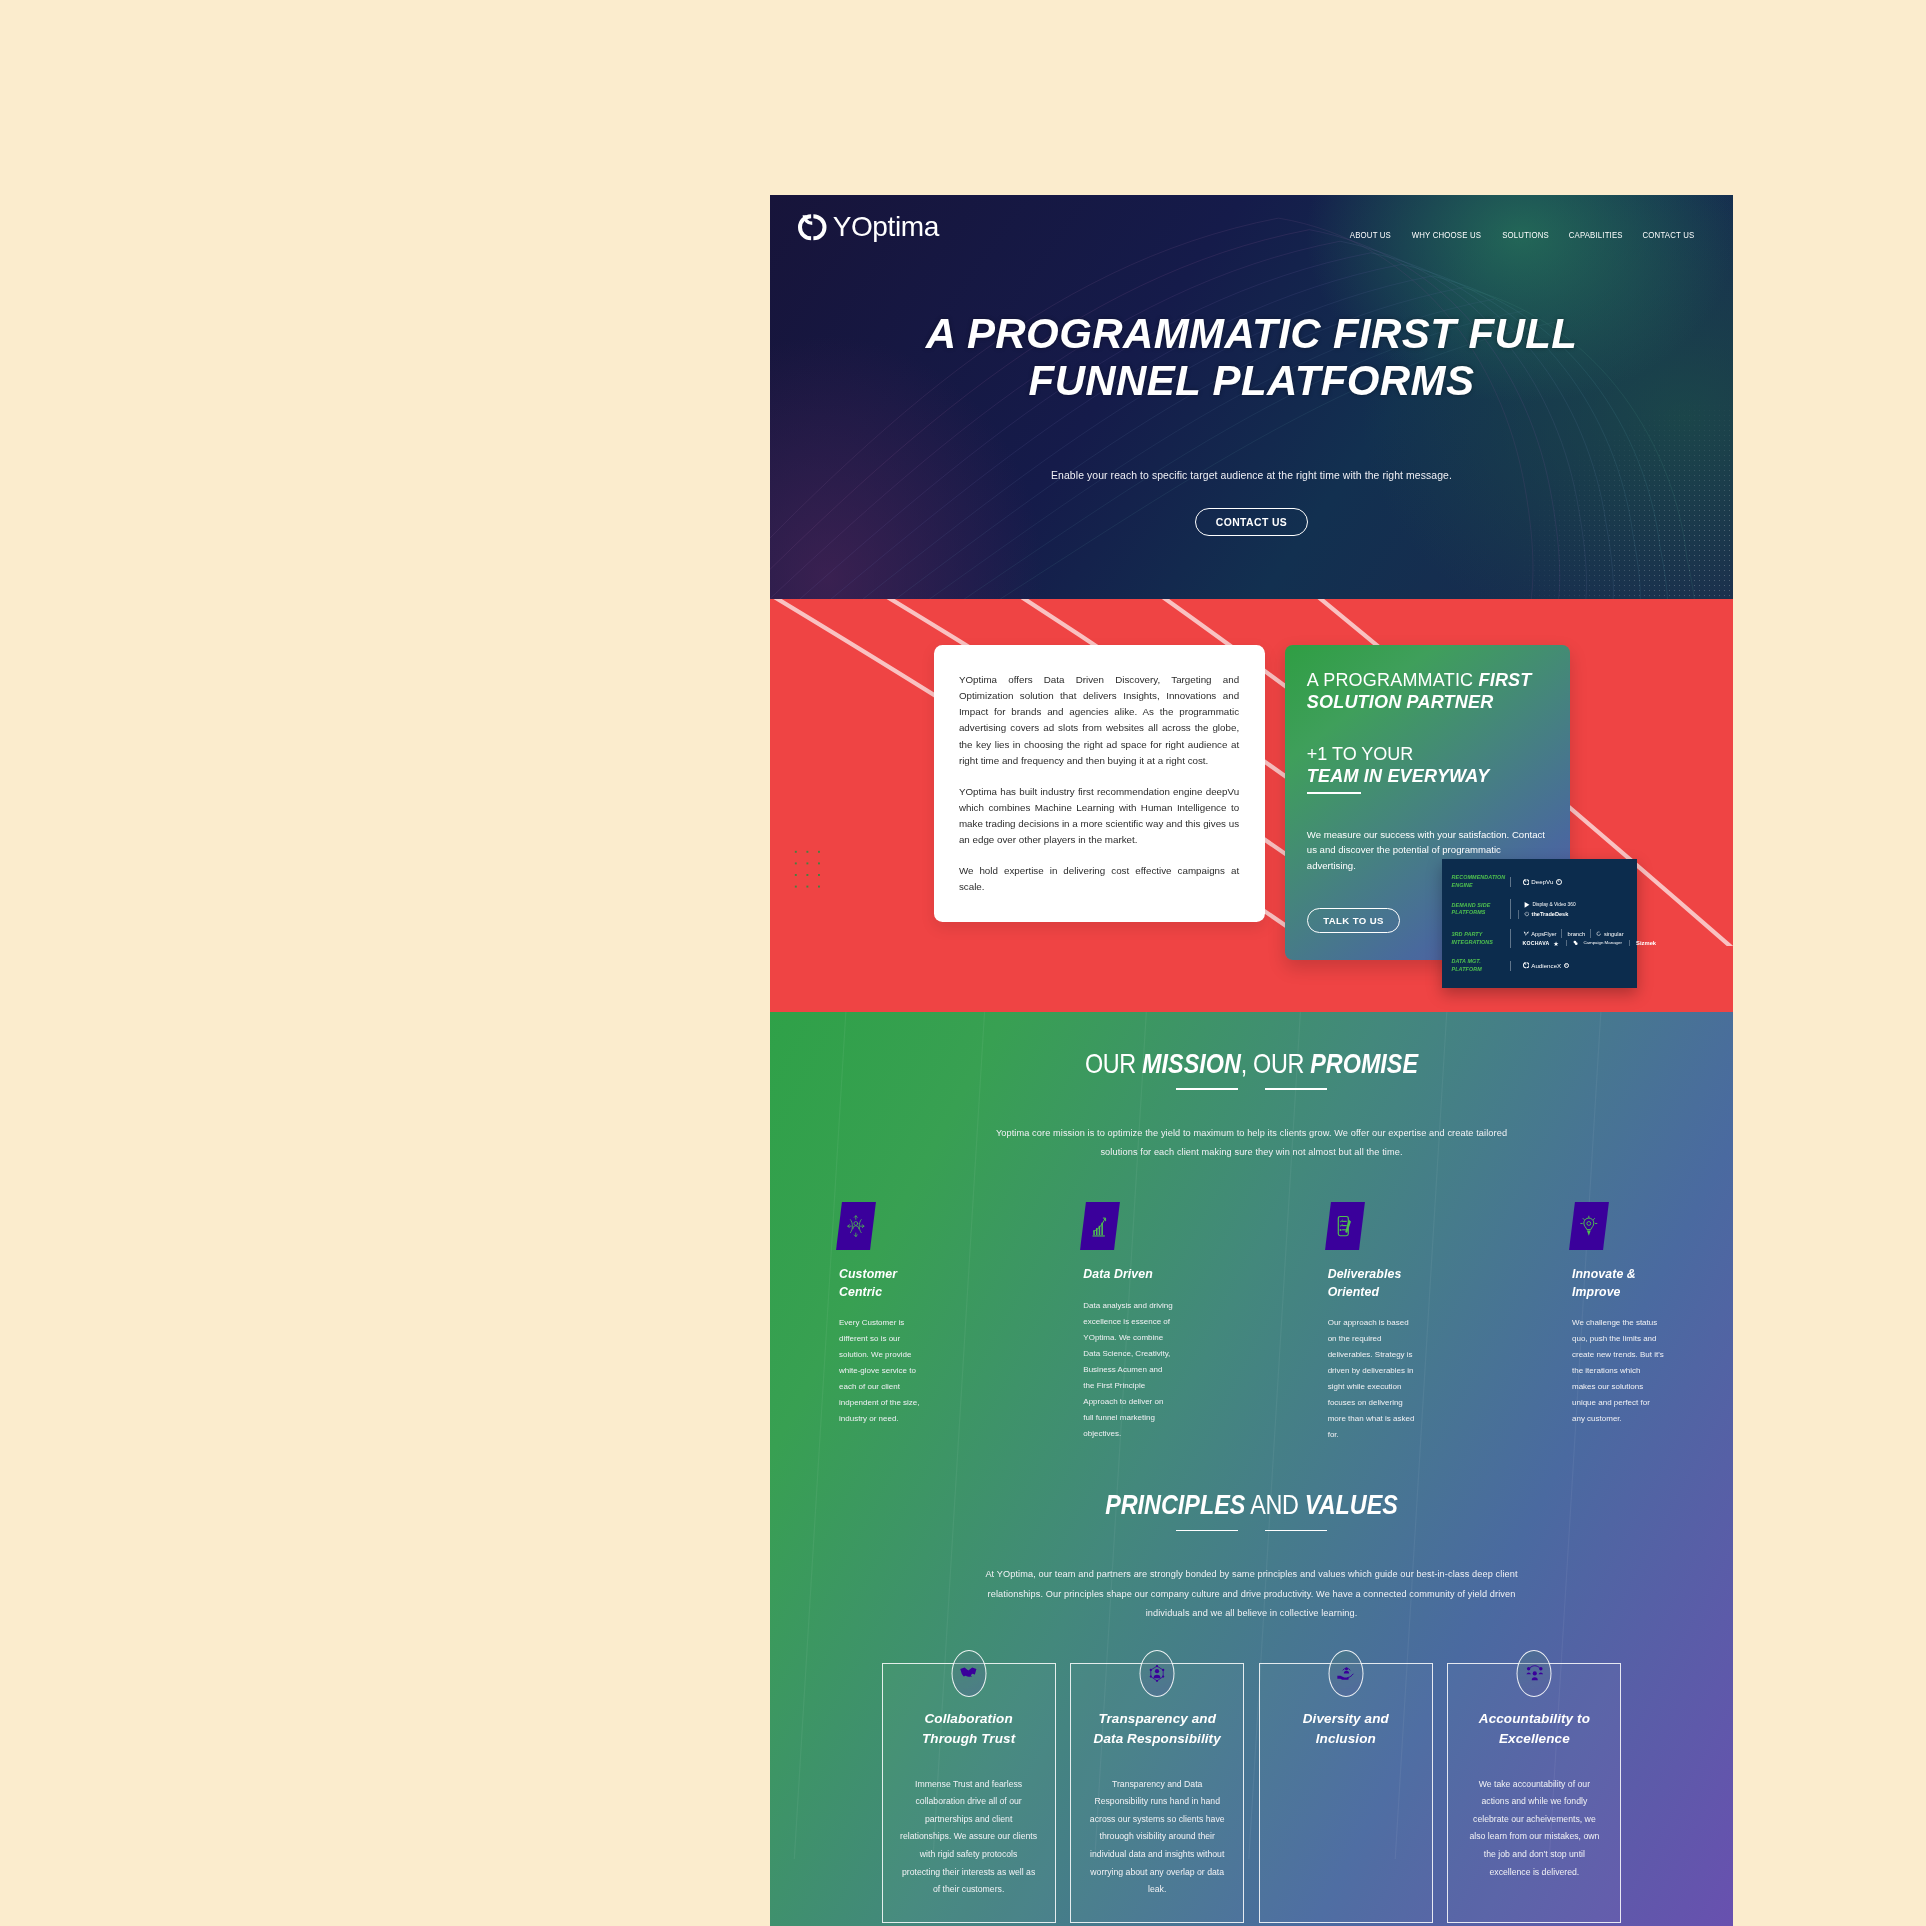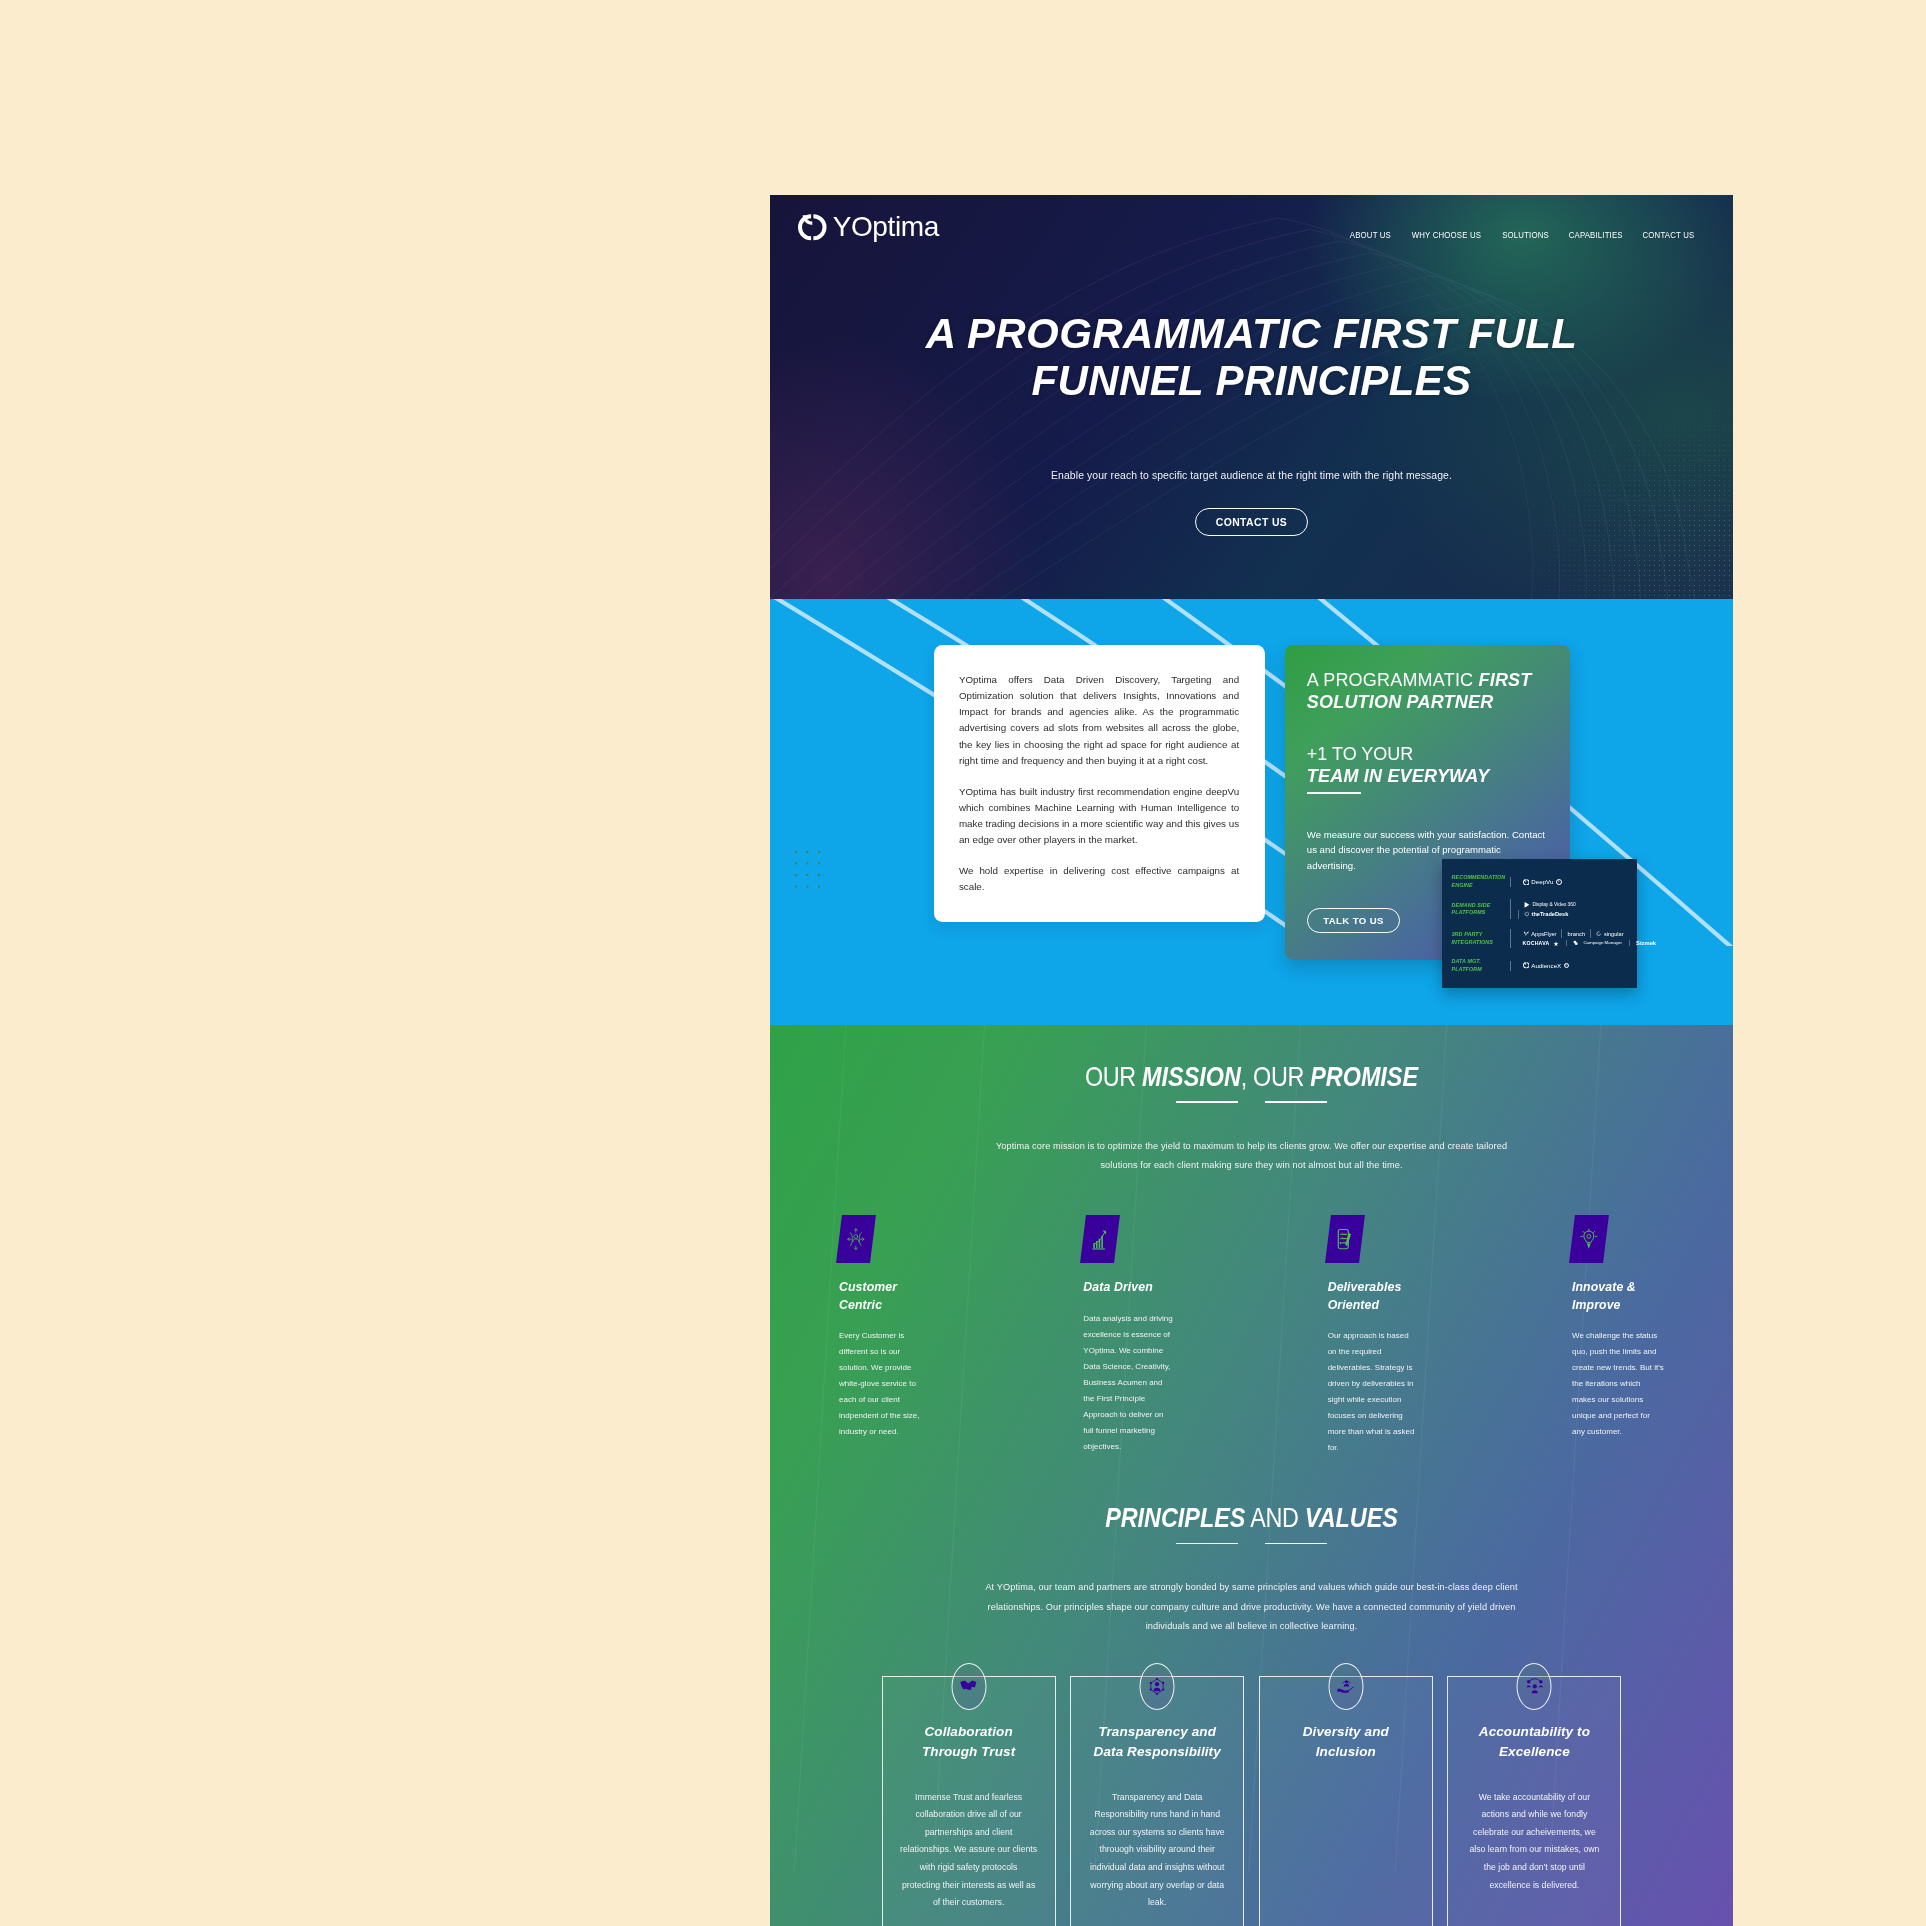--- a/index.html
+++ b/index.html
@@ -59,22 +59,22 @@
   .hero-sub { color:#f0f0f5; font-size:10.4px; margin-top:66px; letter-spacing:0.1px; }
   .btn-outline {
     display:inline-block; margin-top:27px;
     border:1.2px solid #fff; border-radius:23px;
     color:#fff; font-size:10.4px; font-weight:bold; letter-spacing:0.4px;
     padding:7.3px 20px; background:transparent; cursor:pointer;
   }
 
   
   .intro {
-    position:relative; background:#0ea5e9;
-    padding:46px 0 65px 0; overflow:hidden;
+    position:relative; background:#ef4444;
+    padding:46px 0 52px 0; overflow:hidden;
   }
   .intro .swoosh { position:absolute; inset:0; opacity:.75; }
   .intro-inner {
     position:relative; z-index:3;
     display:flex; justify-content:center; gap:20px;
     padding:0 37px;
   }
   .intro-card {
     width:331px; background:#fff; border-radius:8.5px;
     box-shadow:0 5.4px 15.4px rgba(0,0,0,.09);
@@ -248,21 +248,21 @@
         <a href="#">WHY CHOOSE US</a>
         <a href="#">SOLUTIONS</a>
         <a href="#">CAPABILITIES</a>
         <a href="#">CONTACT US</a>
       </nav>
     </div>
 
     <div class="hero-body">
       <h1 class="hero-title">
         <span>A PROGRAMMATIC FIRST FULL</span><br>
-        <span>FUNNEL PRINCIPLES</span>
+        <span>FUNNEL PLATFORMS</span>
       </h1>
       <p class="hero-sub">Enable your reach to specific target audience at the right time with the right message.</p>
       <button class="btn-outline">CONTACT US</button>
     </div>
   </section>
 
   <section class="intro">
     <svg class="swoosh" viewBox="0 0 2500 900" preserveAspectRatio="none">
       <g fill="none" stroke="#ffffff" stroke-width="11" opacity=".9">
         <path d="M-80,-60 C 420,240 900,540 1500,960"></path>

